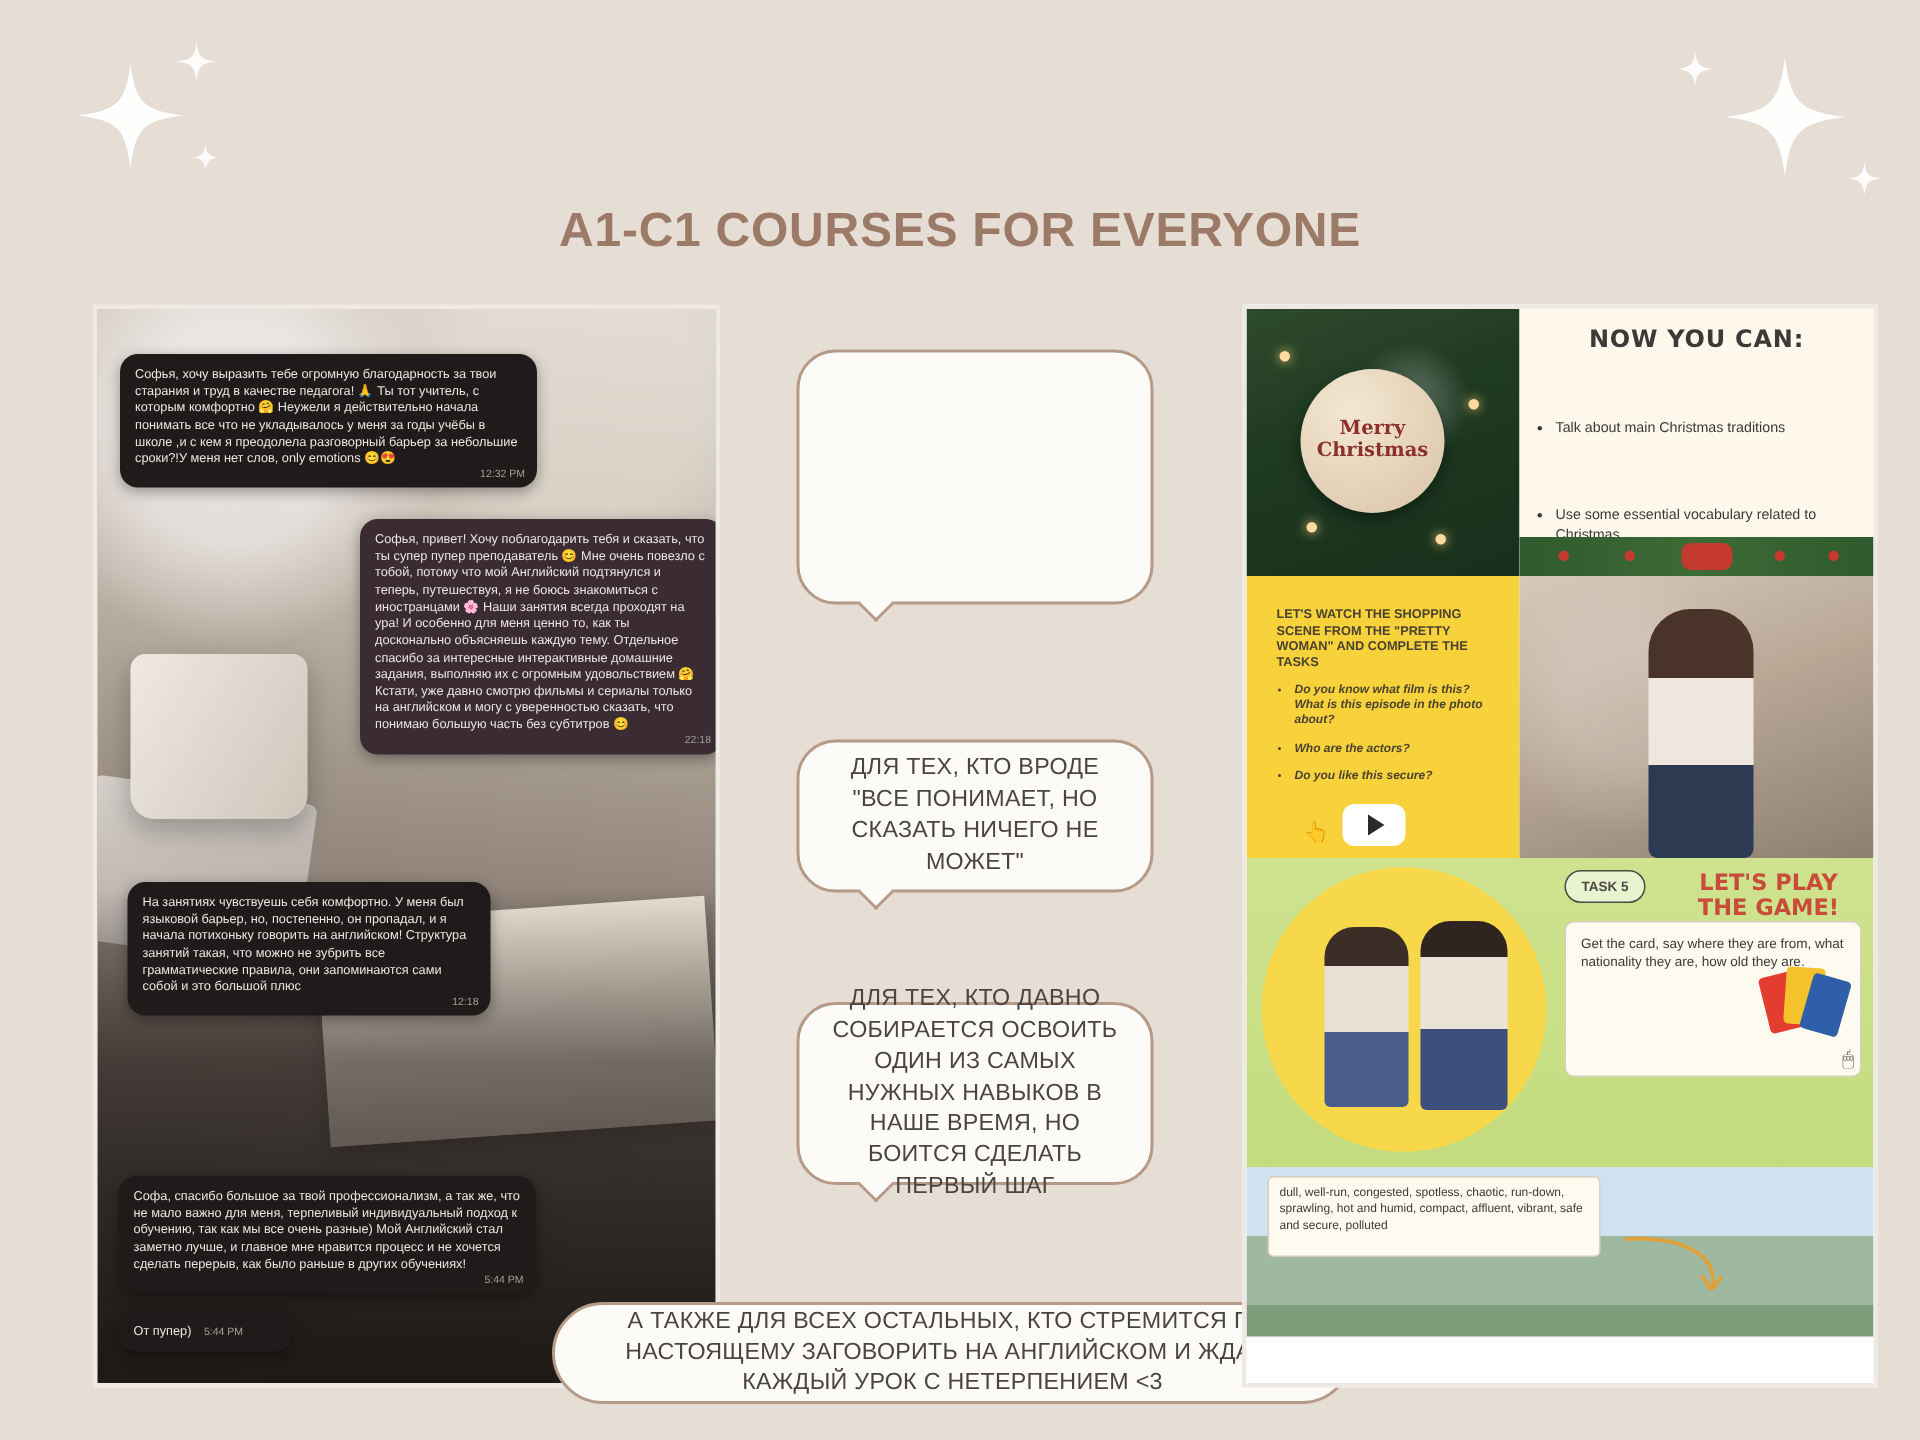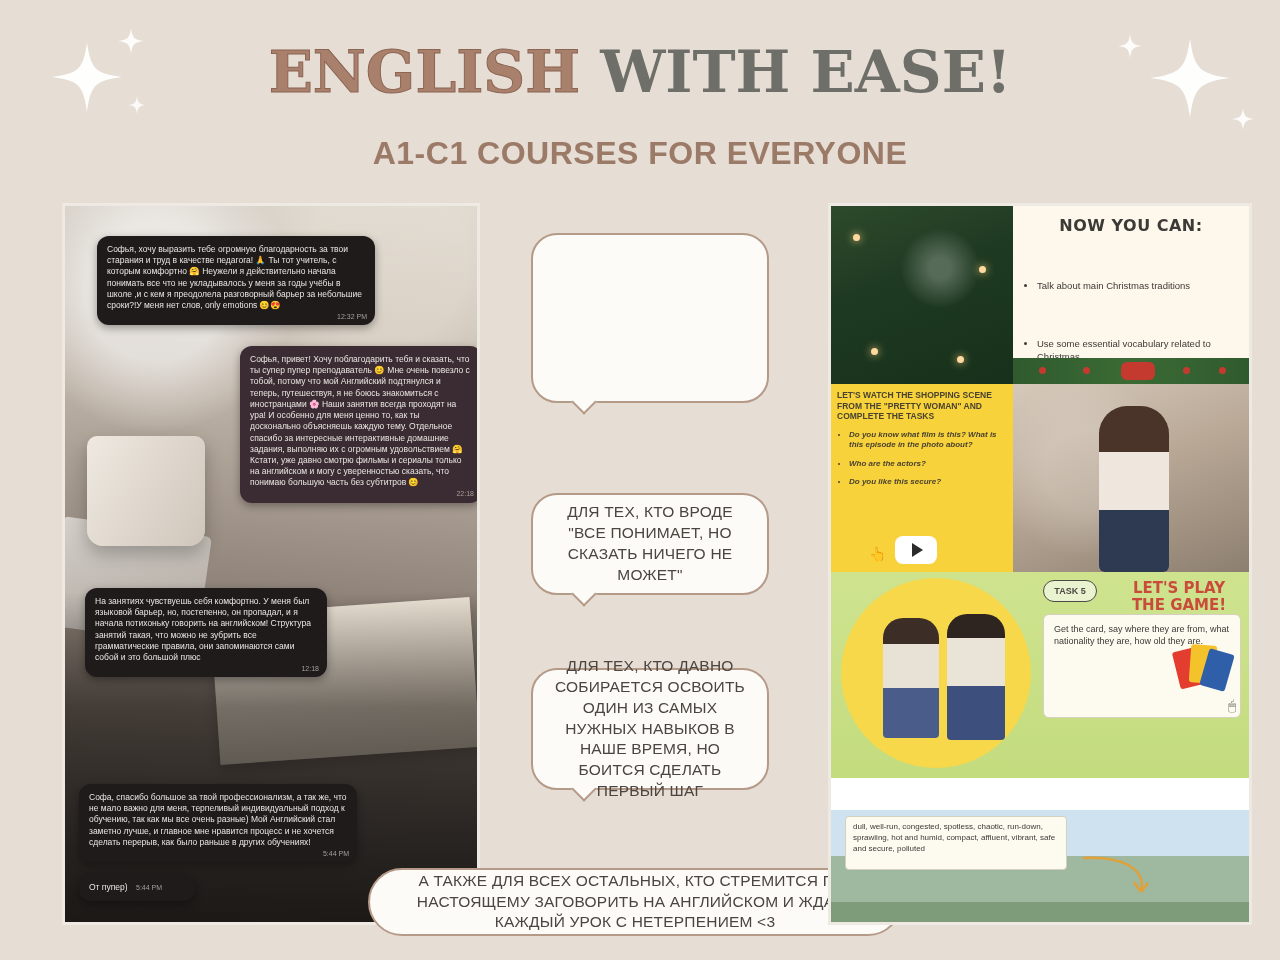--- a/index.html
+++ b/index.html
@@ -77,21 +77,21 @@
     font-size:8.5px;
     line-height:1.32;
     color:#e9e6e2;
     box-shadow:0 3px 9px rgba(0,0,0,.35);
   }
   .bub.in{background:#1e1b1a;}
   .bub.out{background:#3a2c32;}
   .bub .time{
     position:absolute;right:8px;bottom:4px;font-size:7px;color:#a79f9a;
   }
-  #b1{left:32px;top:30px;width:258px;}
+  #b1{left:15px;top:30px;width:258px;}
   #b2{left:175px;top:140px;width:222px;}
   #b3{left:20px;top:382px;width:222px;}
   #b4{left:178px;top:516px;width:218px;}
   #b5{left:14px;top:578px;width:258px;}
   #b6{left:14px;top:668px;width:96px;padding-bottom:8px;}
   #b6 .time{position:static;margin-left:6px;}
 
   
   .callout{
     position:absolute;
@@ -155,21 +155,21 @@
   .nowcan ul{margin:0;padding-left:14px;}
   .nowcan li{font-size:9.5px;line-height:1.35;color:#3c3a36;margin-bottom:5px;margin-top:45px;}
   .holly{position:absolute;left:0;bottom:0;width:236px;height:26px;
     background:linear-gradient(90deg,#2f5a2e,#3c6b35,#2f5a2e);}
   .holly .berry{position:absolute;width:7px;height:7px;border-radius:50%;background:#c43a2f;top:9px;}
   .bow{position:absolute;left:108px;bottom:4px;width:34px;height:18px;background:#c43a2f;border-radius:6px;}
 
   
   #r2{top:178px;height:188px;}
   .shopping{
-    width:182px;height:188px;background:#f7d23b;padding:6px;box-sizing:border-box;position:relative;
+    width:182px;height:188px;background:#f7d23b;padding:20px;box-sizing:border-box;position:relative;
   }
   .shopping .hd{
     font-size:8.5px;font-weight:bold;color:#4a4230;line-height:1.25;
     text-transform:uppercase;margin-bottom:8px;
   }
   .shopping ul{margin:0;padding-left:12px;font-weight:bold;}
   .shopping li{font-size:8px;font-style:italic;color:#4a4230;line-height:1.3;margin-bottom:8px;}
   .playbtn{
     position:absolute;left:64px;bottom:8px;width:42px;height:28px;background:#fff;border-radius:8px;
     display:flex;align-items:center;justify-content:center;
@@ -216,21 +216,20 @@
   .cards i:nth-child(1){background:#e23d2e;left:0;top:4px;transform:rotate(-14deg);}
   .cards i:nth-child(2){background:#f4c22b;left:14px;top:0;transform:rotate(4deg);}
   .cards i:nth-child(3){background:#2f5fa8;left:28px;top:6px;transform:rotate(16deg);}
   .cursor{position:absolute;right:4px;bottom:2px;font-size:13px;}
 
   
   #r4{top:572px;height:144px;}
   .city{
     width:418px;height:113px;position:relative;
     background:linear-gradient(180deg,#cfe2ef 0 46px,#9fb8a0 46px 92px,#7e9c7a 92px 144px);
-    margin-top:32px;
   }
   .wordbox{
     position:absolute;left:14px;top:6px;width:222px;height:54px;background:#fdfaf0;
     border:1px solid #d6d0be;border-radius:4px;padding:5px 7px;box-sizing:border-box;
     font-size:8px;line-height:1.35;color:#3c3a36;
   }
   .qbox{
     position:absolute;right:8px;bottom:6px;width:176px;height:72px;background:#fdfaf0;
     border:1px solid #d6d0be;border-radius:4px;padding:6px 8px;box-sizing:border-box;
     font-size:8.5px;line-height:1.35;color:#3c3a36;
@@ -266,24 +265,20 @@
     <svg width="24" height="24" viewBox="0 0 100 100">
         <path d="M50 0 C55 38 62 45 100 50 C62 55 55 62 50 100 C45 62 38 55 0 50 C38 45 45 38 50 0Z" fill="#ffffff" opacity=".9"></path>
       </svg>
   </div>
   <div class="spark" style="left:1232px;top:108px;">
     <svg width="22" height="22" viewBox="0 0 100 100">
         <path d="M50 0 C55 38 62 45 100 50 C62 55 55 62 50 100 C45 62 38 55 0 50 C38 45 45 38 50 0Z" fill="#ffffff" opacity=".9"></path>
       </svg>
   </div>
 
-  <div class="title">
-    <span class="w1">ENGLISH</span>
-    <span class="w2">WITH EASE!</span>
-  </div>
   <div class="subtitle">A1-C1 COURSES FOR EVERYONE</div>
 
   <div class="left-panel">
     <div class="lp-photo"></div>
     <div class="lp-kbd"></div>
     <div class="lp-mug"></div>
     <div class="lp-book"></div>
     <div class="lp-dark"></div>
 
     <div class="bub in" id="b1">
@@ -324,20 +319,23 @@
   </div>
 
   <div class="right-panel">
 
     <div class="rp-row" id="r1">
       <div class="xmas">
         <div class="light" style="left:22px;top:28px;"></div>
         <div class="light" style="left:148px;top:60px;"></div>
         <div class="light" style="left:40px;top:142px;"></div>
         <div class="light" style="left:126px;top:150px;"></div>
+        <div class="ball">
+          <span>Merry Christmas</span>
+        </div>
       </div>
       <div class="nowcan">
         <h3>NOW YOU CAN:</h3>
         <ul>
           <li>Talk about main Christmas traditions</li>
           <li>Use some essential vocabulary related to Christmas</li>
           <li>Sing along the "Last Christmas" song!</li>
         </ul>
         <div class="holly">
           <div class="berry" style="left:26px;"></div>

